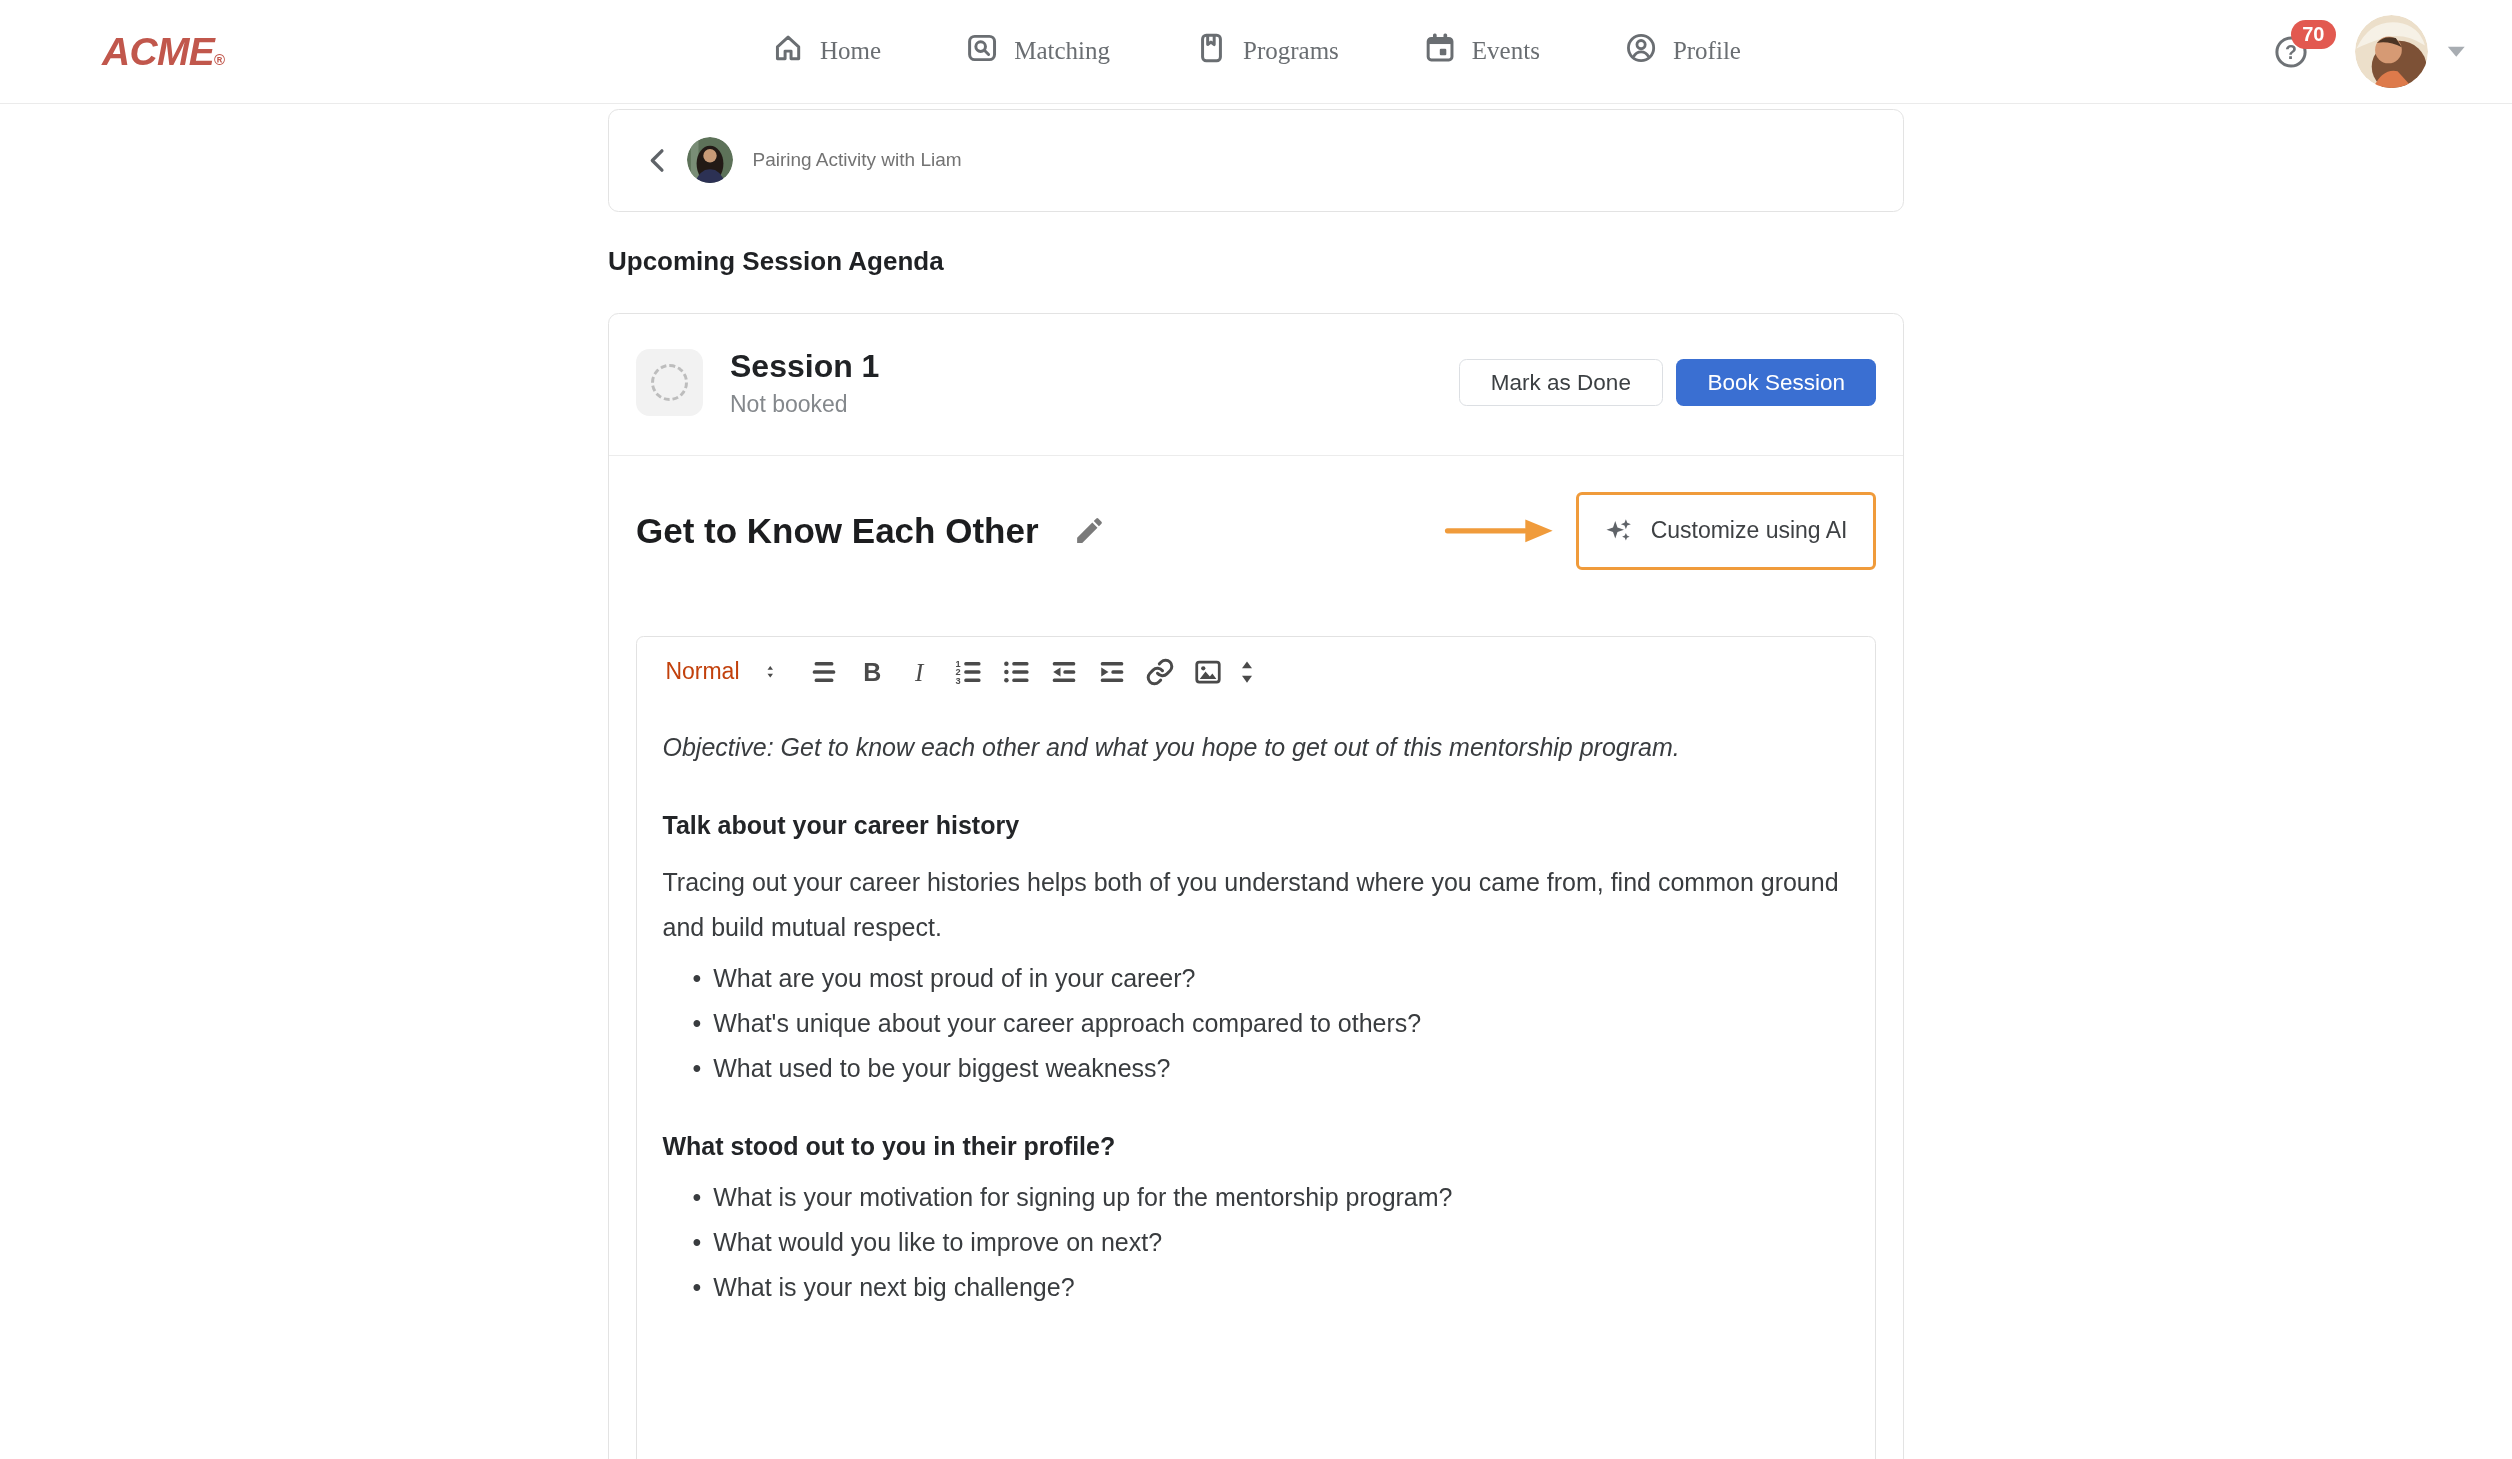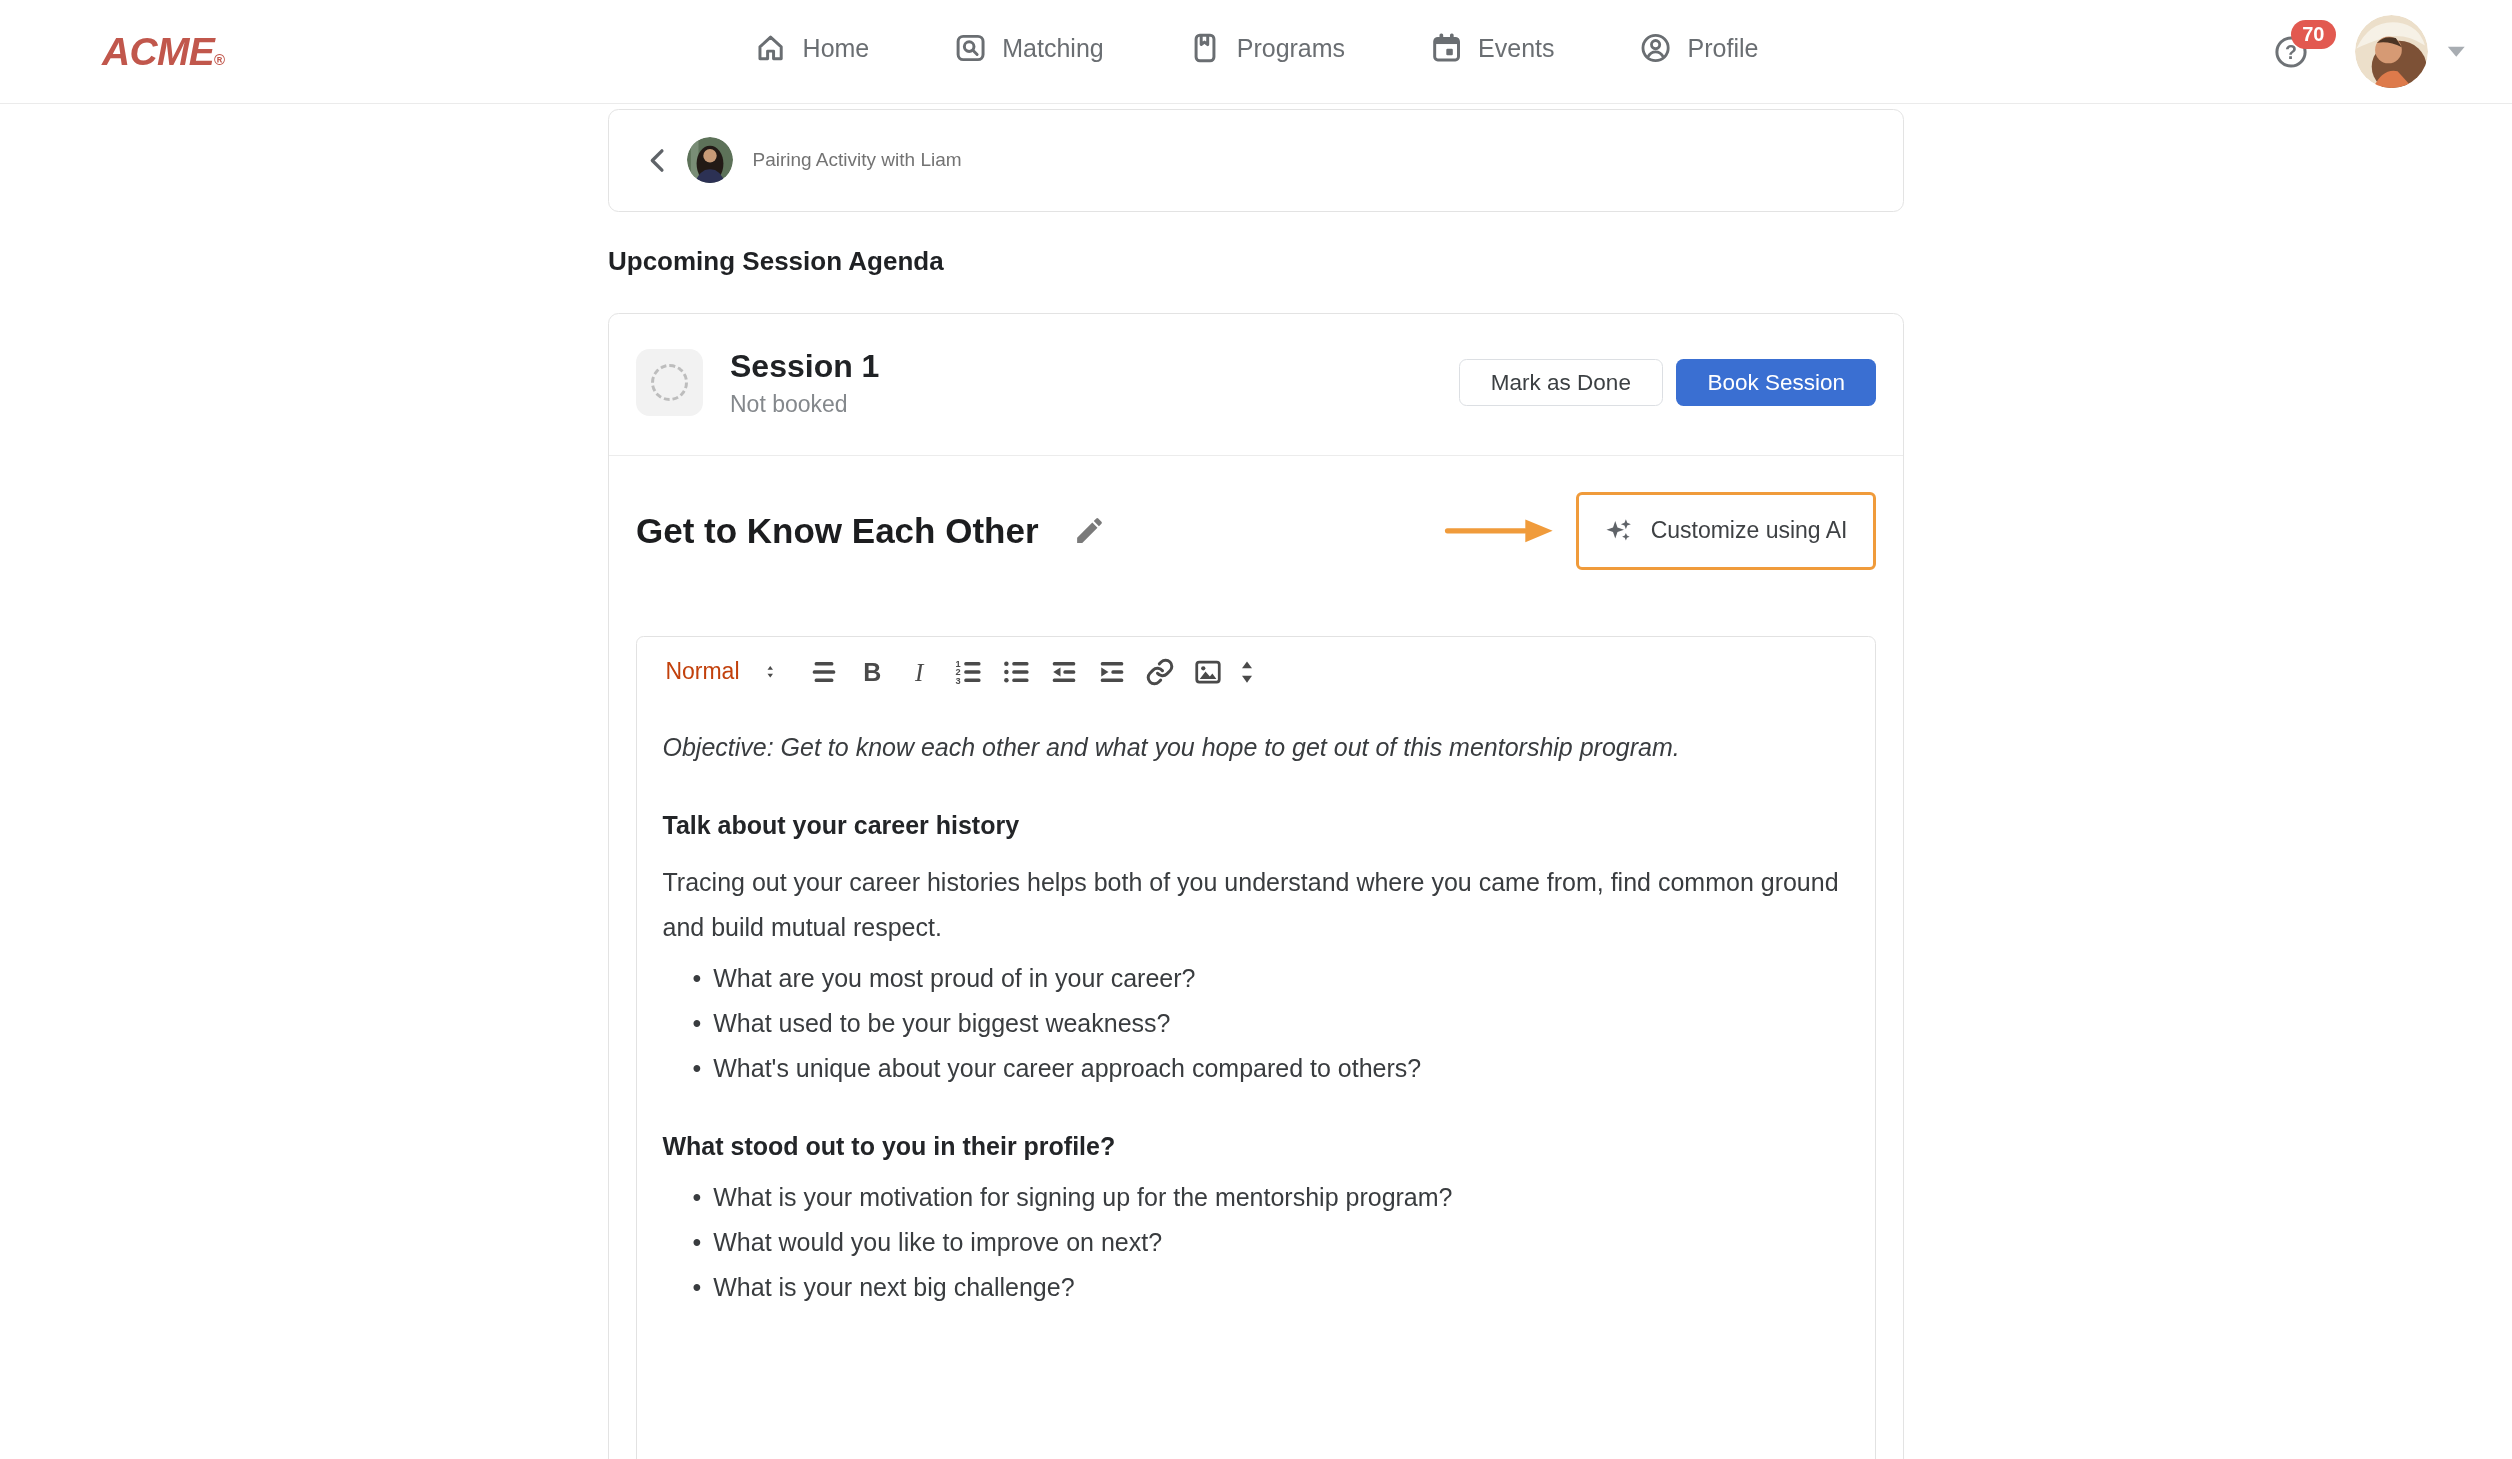--- a/index.html
+++ b/index.html
@@ -7,21 +7,21 @@
     font-family:"Liberation Sans", sans-serif; color:#202124; }
 
   
   .topnav { position:relative; height:104px; display:flex; align-items:center;
     padding:0 45px 0 102px; border-bottom:1.5px solid #ebebeb; background:#fff; }
   .logo { font-size:39px; font-weight:800; font-style:italic; color:#c1574c;
     letter-spacing:-0.7px; cursor:pointer; display:flex; align-items:flex-start; }
   .logo .reg { font-size:15px; font-style:normal; margin-top:21px; }
   .nav-center { position:absolute; left:50%; top:0; height:96px; transform:translateX(-50%);
     display:flex; align-items:center; gap:84px; }
-  .nav-item { display:flex; align-items:center; gap:15px; cursor:pointer; }
+  .nav-item { display:flex; align-items:flex-end; gap:15px; cursor:pointer;font-family:Liberation Serif, serif; }
   .nav-item svg { width:34px; height:34px; }
   .nav-item .lbl { font-size:25px; color:#6a6e72; }
   .nav-right { margin-left:auto; display:flex; align-items:center; }
   .help-wrap { position:relative; margin-right:46px; cursor:pointer; }
   .help-wrap svg { width:36px; height:36px; display:block; }
   .badge { position:absolute; top:-13.5px; left:18px; background:#e25950; color:#fff;
     font-size:20px; font-weight:bold; padding:2.2px 11.2px; border-radius:748px; line-height:1.25; }
   .avatar-lg { width:73px; height:73px; border-radius:50%; overflow:hidden; cursor:pointer; }
   .caret-down { width:22.5px; height:13.5px; margin-left:16.5px; cursor:pointer; }
 
@@ -293,22 +293,22 @@
           </div>
       </div>
 
       <div class="ql-content">
         <p class="objective">Objective: Get to know each other and what you hope to get out of this mentorship program.</p>
 
         <h4>Talk about your career history</h4>
         <p>Tracing out your career histories helps both of you understand where you came from, find common ground and build mutual respect.</p>
         <ul>
           <li>What are you most proud of in your career?</li>
+          <li>What's unique about your career approach compared to others?</li>
           <li>What used to be your biggest weakness?</li>
-          <li>What's unique about your career approach compared to others?</li>
         </ul>
 
         <h4>What stood out to you in their profile?</h4>
         <ul>
           <li>What is your motivation for signing up for the mentorship program?</li>
           <li>What would you like to improve on next?</li>
           <li>What is your next big challenge?</li>
         </ul>
       </div>
     </div>

